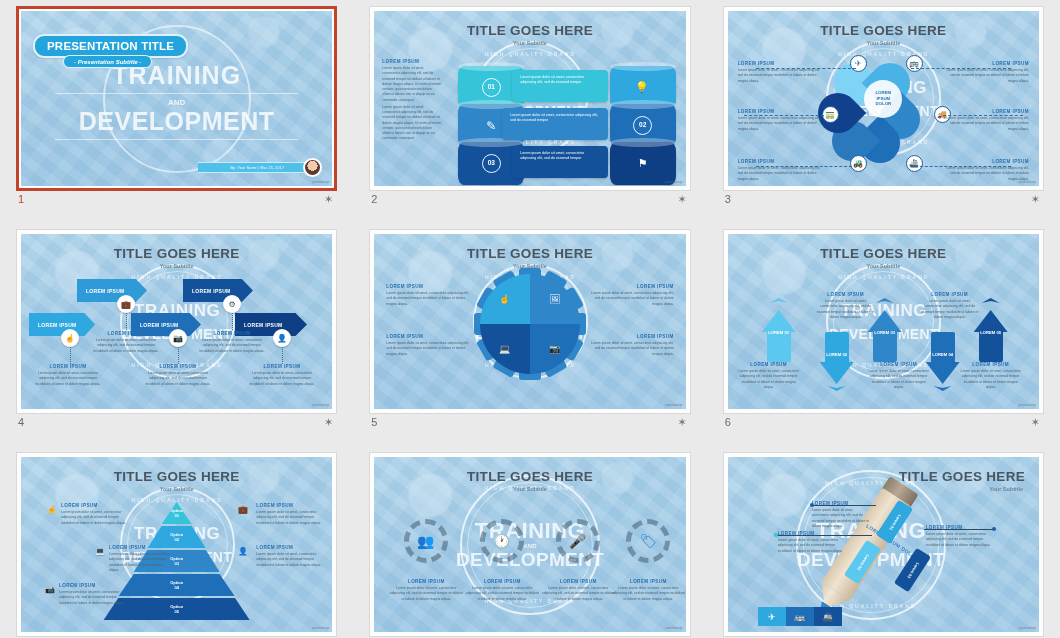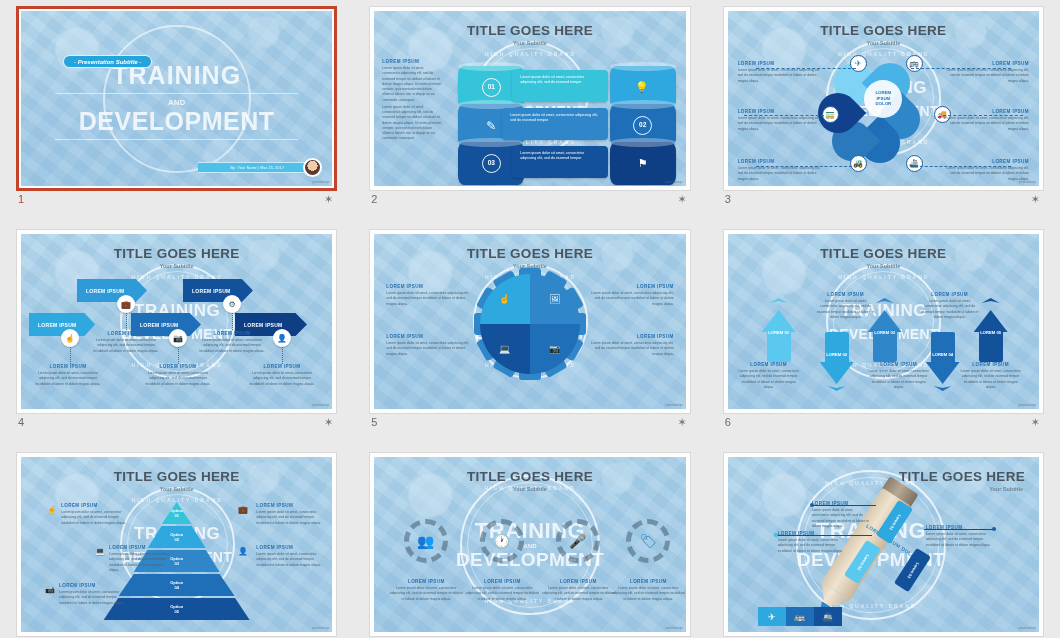--- a/index.html
+++ b/index.html
@@ -281,20 +281,21 @@
         <div class="bg"></div>
         <div class="veil"></div>
         <div class="s1-hiddencircle"></div>
         <div class="s1-hero">
           <div class="l1">TRAINING</div>
           <div class="rule"></div>
           <div class="l2">AND</div>
           <div class="l3">DEVELOPMENT</div>
           <div class="rule"></div>
         </div>
+        <div class="s1-title">PRESENTATION TITLE</div>
         <div class="s1-sub">- Presentation Subtitle -</div>
         <div class="s1-author">By: Your Name | Mar 25, 2017</div>
         <div class="s1-avatar"></div>
         <div class="tinyfoot">presentationgo</div>
       </div>
     </div>
     <div class="meta">
       <div class="slidenum">1</div>
       <div class="anim-star">✶</div>
     </div>

